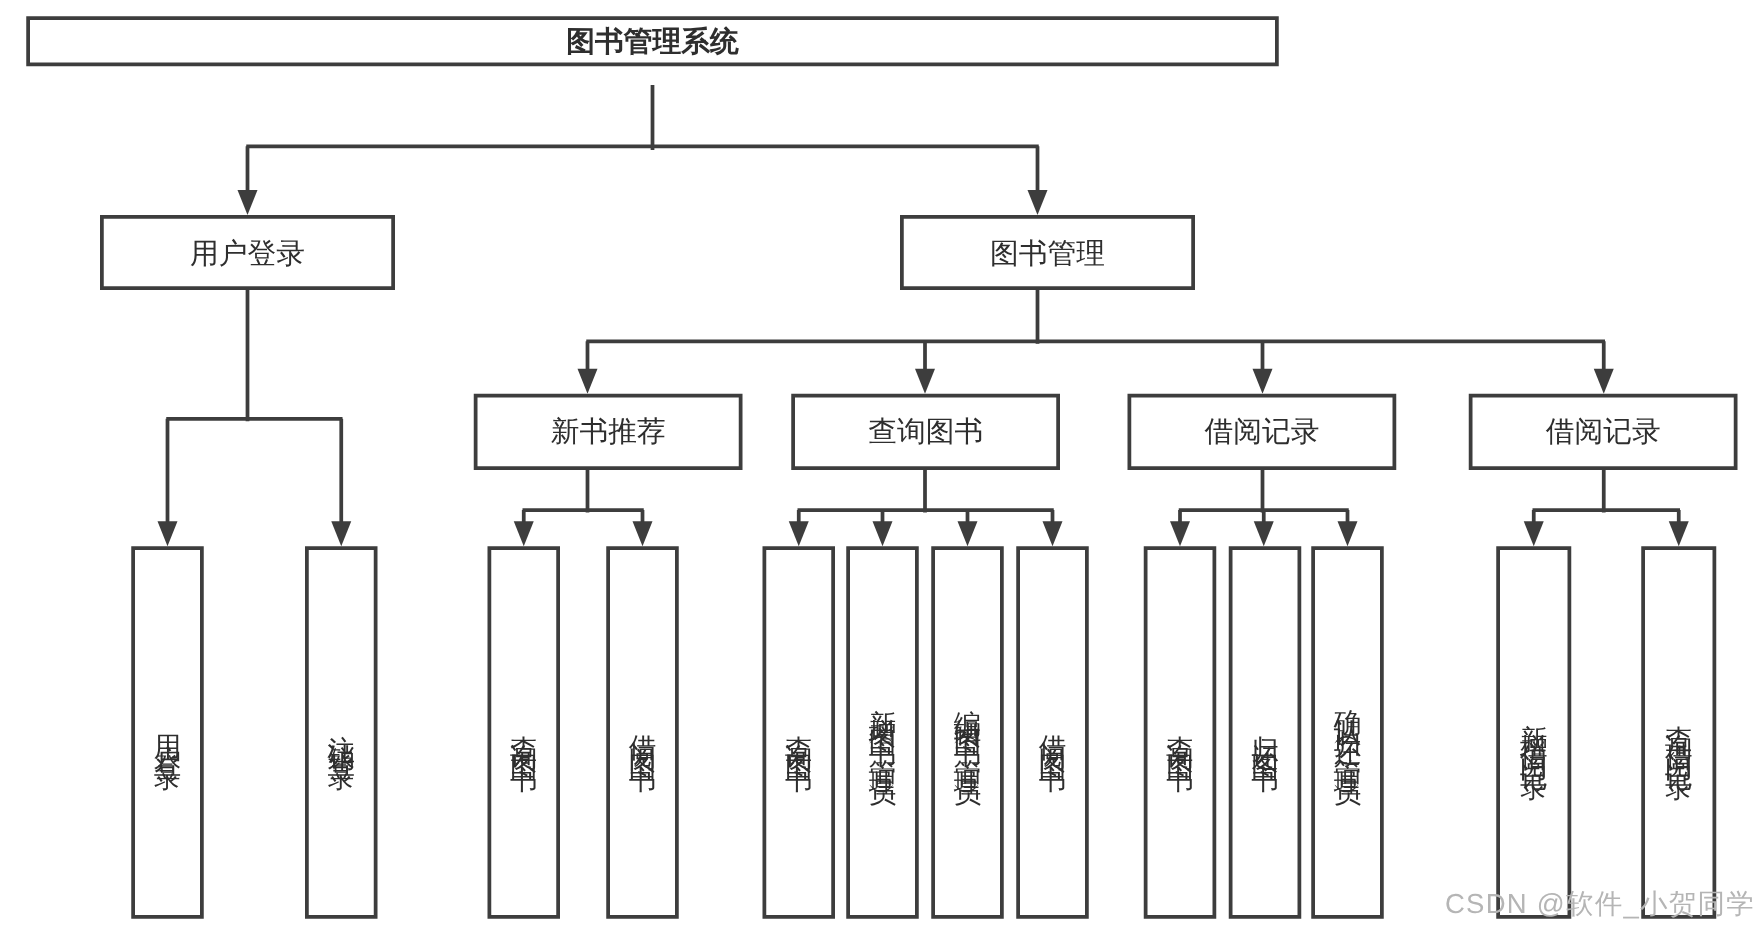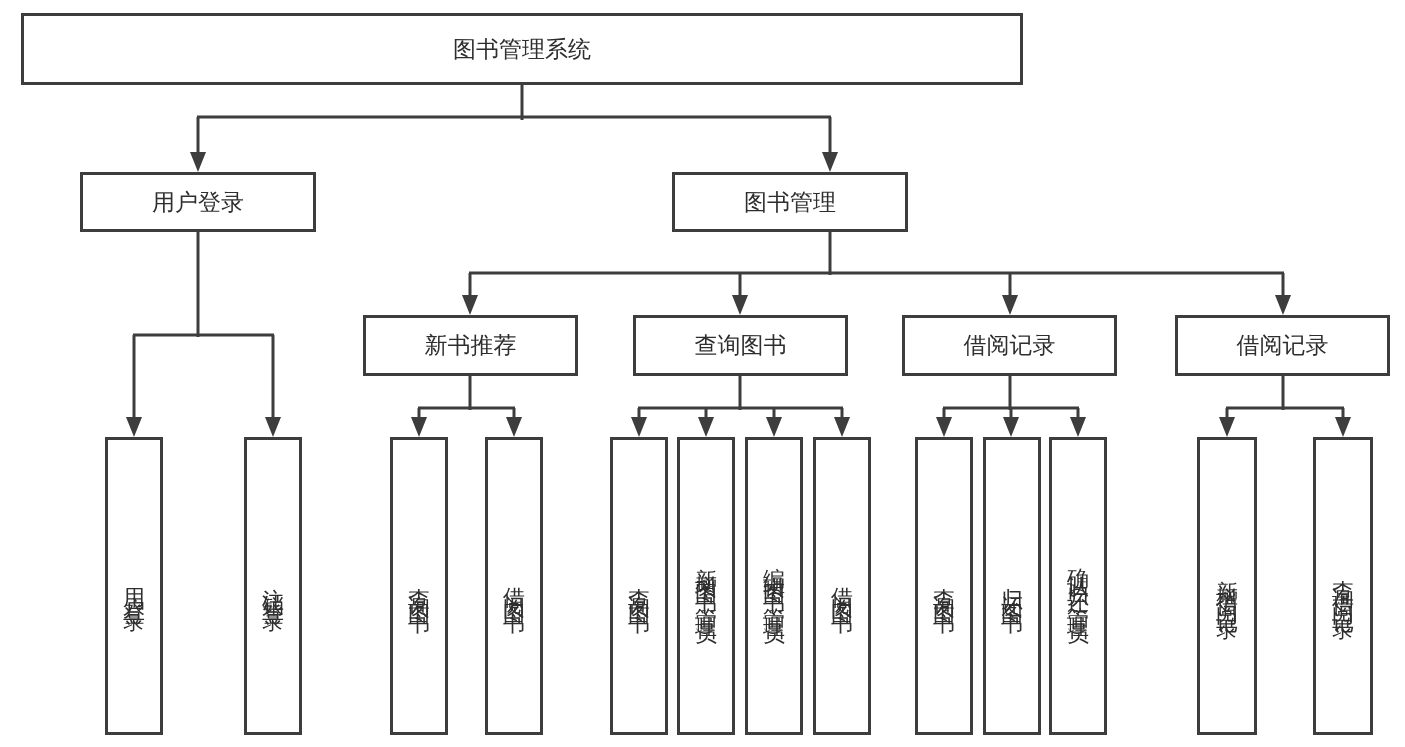--- a/index.html
+++ b/index.html
@@ -31,24 +31,24 @@
   .h{font-size:23px;line-height:1;}
   .v{
     writing-mode:vertical-rl;
     text-orientation:mixed;
     font-size:22px;
     letter-spacing:8px;
     line-height:1;
     padding:4px 0;
   }
   
-  #b-root {left:21px;  top:13px;  width:1002px;height:72px;}
+  #b-root {left:21px;  top:13px;  width:1002px;height:40px;font-weight:bold;}
   #b-login{left:80px;  top:172px; width:236px; height:60px;}
-  #b-mgmt {left:672px; top:172px; width:236px; height:60px;}
-  #b-ns{left:363px; top:315px;width:215px;height:61px;}
+  #b-mgmt {left:720px; top:172px; width:236px; height:60px;}
+  #b-ns{left:379px; top:315px;width:215px;height:61px;}
   #b-jb{left:633px; top:315px;width:215px;height:61px;}
   #b-dq{left:902px; top:315px;width:215px;height:61px;}
   #b-jl{left:1175px;top:315px;width:215px;height:61px;}
   .leaf{top:437px;height:298px;width:58px;}
   #l-login  {left:105px;}
   #l-logout {left:244px;}
   #l-ns-q   {left:390px;}
   #l-ns-b   {left:485px;}
   #l-jb-q   {left:610px;}
   #l-jb-add {left:677px;}
@@ -149,13 +149,14 @@
   <div class="box v leaf" id="l-jb-edit">编辑图书（管理员）</div>
   <div class="box v leaf" id="l-jb-b">借阅图书</div>
 
   <div class="box v leaf" id="l-dq-q">查询图书</div>
   <div class="box v leaf" id="l-dq-r">归还图书</div>
   <div class="box v leaf" id="l-dq-c">确认归还（管理员）</div>
 
   <div class="box v leaf" id="l-jl-add">新增借阅记录</div>
   <div class="box v leaf" id="l-jl-q">查询借阅记录</div>
 
+  <div id="watermark">CSDN @软件_小贺同学</div>
 </div>
 
 </body></html>

